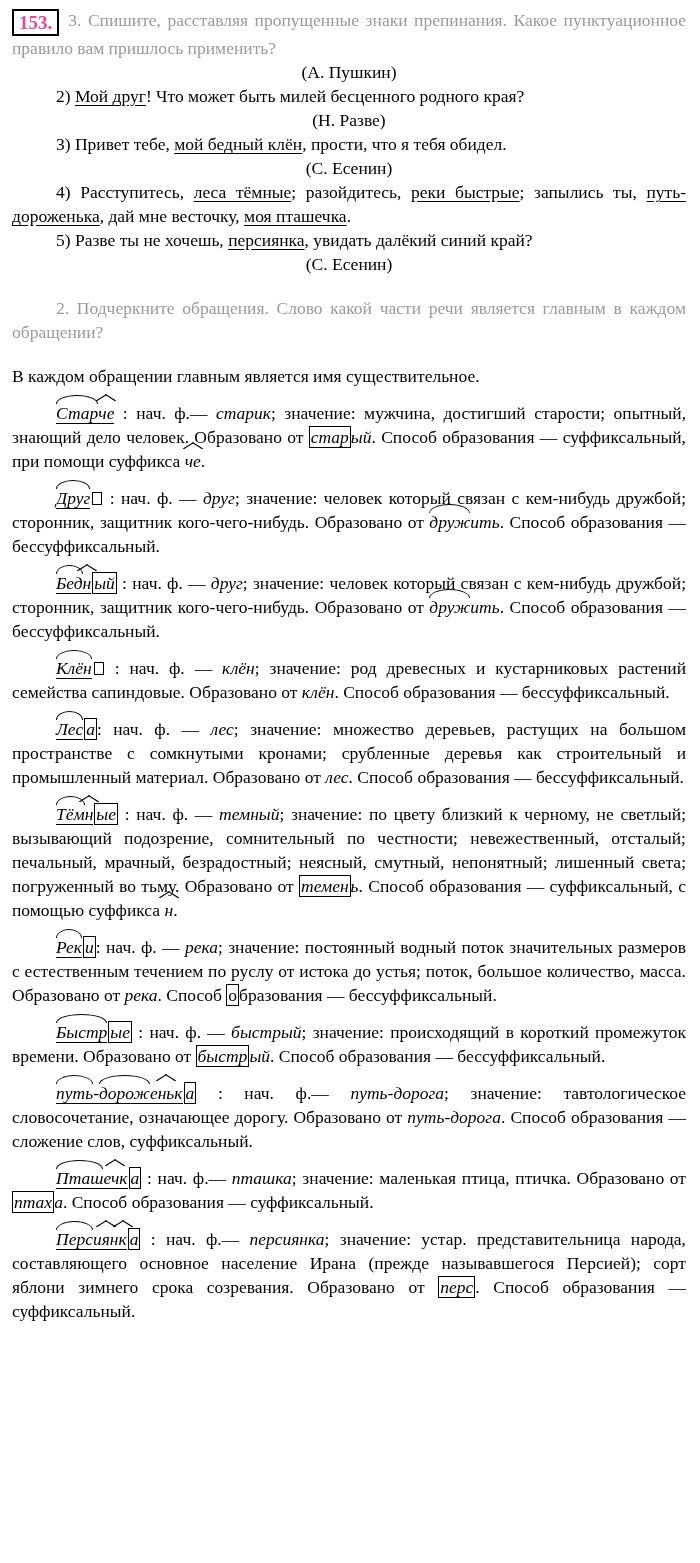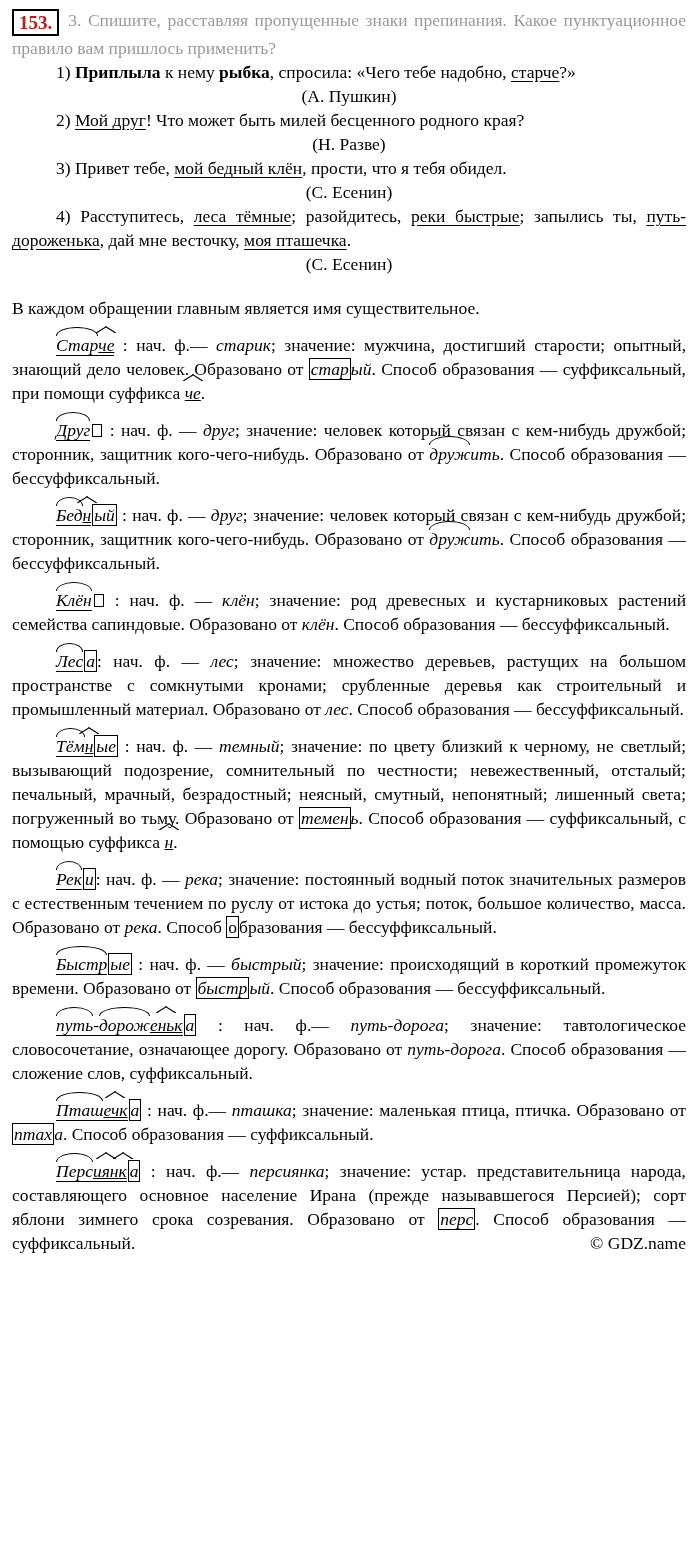--- a/index.html
+++ b/index.html
@@ -17,41 +17,41 @@
   .indent { text-indent: 44px; }
   .gray { color: #9a9a9a; }
   .spaced { margin-top: 20px; }
   .entry { margin-top: 13px; }
   .author { text-align: center; }
   .copyright { text-align: right; margin-top: -24px; }
 
   .exnum {
     display: inline-block;
     border: 2px solid #000;
-    color: #b91c1c;
+    color: #ec4899;
     font-weight: 700;
     font-size: 19px;
     line-height: 21px;
     padding: 1px 5px;
     margin-right: 9px;
     text-indent: 0;
     vertical-align: -3px;
   }
 
   
   .sg-b { font-weight: 700; }
   .sg-u { text-decoration: underline; text-underline-offset: 3px; }
   .sg-i { font-style: italic; }
   .sg-root { position: relative; }
   .sg-root::before {
     content: ""; position: absolute; left: 0; right: 0; top: -8px; height: 8px;
     border: 1.4px solid #000; border-bottom: 0;
     border-radius: 50% 50% 0 0 / 100% 100% 0 0;
   }
-  .sg-suf { position: relative; text-decoration: underline; }
+  .sg-suf { position: relative; }
   .sg-suf::before {
     content: ""; position: absolute; top: -7px; left: 50%;
     width: 8px; height: 8px;
     border-top: 1.4px solid #000; border-left: 1.4px solid #000;
     transform: translateX(-50%) scaleX(1.6) rotate(45deg);
   }
   .sg-end { border: 1.4px solid #000; padding: 0 1px; margin-left: 1px; }
   .sg-box { border: 1.4px solid #000; padding: 0 1px; }
   .sg-stem { border-bottom: 1.4px solid #000; }
   .sg-zero {
@@ -59,45 +59,45 @@
     border: 1.4px solid #000; margin: 0 1px 0 2px; vertical-align: -1px;
   }
 </style>
 </head>
 <body>
 
 <div class="page">
 
   <p class="gray"><span class="exnum">153.</span><span>3. Спишите, расставляя пропущенные знаки препинания. Какое пунктуационное правило вам пришлось применить?</span></p>
 
-  <p class="indent"><span class="sg-n">1) </span><span class="sg-b">Приплыла</span><span class="sg-n"> к нему </span><span class="sg-b">рыбка</span><span class="sg-n">, спросила: «Чего тебе надобно, </span><span class="sg-u">старче</span><span class="sg-n">?»</span></p>
   <p class="author">(А. Пушкин)</p>
 
   <p class="indent"><span class="sg-n">2) </span><span class="sg-u">Мой друг</span><span class="sg-n">! Что может быть милей бесценного родного края?</span></p>
   <p class="author">(Н. Разве)</p>
 
   <p class="indent"><span class="sg-n">3) Привет тебе, </span><span class="sg-u">мой бедный клён</span><span class="sg-n">, прости, что я тебя обидел.</span></p>
   <p class="author">(С. Есенин)</p>
 
   <p class="indent"><span class="sg-n">4) Расступитесь, </span><span class="sg-u">леса тёмные</span><span class="sg-n">; разойдитесь, </span><span class="sg-u">реки быстрые</span><span class="sg-n">; запылись ты, </span><span class="sg-u">путь-дороженька</span><span class="sg-n">, дай мне весточку, </span><span class="sg-u">моя пташечка</span><span class="sg-n">.</span></p>
 
+  <p class="indent"><span class="sg-n">5) Разве ты не хочешь, </span><span class="sg-u">персиянка</span><span class="sg-n">, увидать далёкий синий край?</span></p>
   <p class="author">(С. Есенин)</p>
 
 
+  <p class="indent spaced gray">2. Подчеркните обращения. Слово какой части речи является главным в каждом обращении?</p>
 
   <p class="spaced">В каждом обращении главным является имя существительное.</p>
 
 
   <p class="indent entry spaced"><span class="sg-i sg-root sg-stem">Стар</span><span class="sg-i sg-suf sg-stem">че</span><span class="sg-n"> : нач. ф.— </span><span class="sg-i">старик</span><span class="sg-n">; значение: мужчина, достигший старости; опытный, знающий дело человек. Образовано от </span><span class="sg-i sg-box">стар</span><span class="sg-i">ый</span><span class="sg-n">. Способ образования — суффиксальный, при помощи суффикса </span><span class="sg-i sg-suf">че</span><span class="sg-n">.</span></p>
   <p class="indent entry"><span class="sg-i sg-root sg-stem">Друг</span><span class="sg-zero"></span><span class="sg-n"> : нач. ф. — </span><span class="sg-i">друг</span><span class="sg-n">; значение: человек который связан с кем-нибудь дружбой; сторонник, защитник кого-чего-нибудь. Образовано от </span><span class="sg-i sg-root">друж</span><span class="sg-i">ить</span><span class="sg-n">. Способ образования — бессуффиксальный.</span></p>
   <p class="indent entry"><span class="sg-i sg-root sg-stem">Бед</span><span class="sg-i sg-suf sg-stem">н</span><span class="sg-i sg-end">ый</span><span class="sg-n"> : нач. ф. — </span><span class="sg-i">друг</span><span class="sg-n">; значение: человек который связан с кем-нибудь дружбой; сторонник, защитник кого-чего-нибудь. Образовано от </span><span class="sg-i sg-root">друж</span><span class="sg-i">ить</span><span class="sg-n">. Способ образования — бессуффиксальный.</span></p>
   <p class="indent entry"><span class="sg-i sg-root sg-stem">Клён</span><span class="sg-zero"></span><span class="sg-n"> : нач. ф. — </span><span class="sg-i">клён</span><span class="sg-n">; значение: род древесных и кустарниковых растений семейства сапиндовые. Образовано от </span><span class="sg-i">клён</span><span class="sg-n">. Способ образования — бессуффиксальный.</span></p>
   <p class="indent entry"><span class="sg-i sg-root sg-stem">Лес</span><span class="sg-i sg-end">а</span><span class="sg-n">: нач. ф. — </span><span class="sg-i">лес</span><span class="sg-n">; значение: множество деревьев, растущих на большом пространстве с сомкнутыми кронами; срубленные деревья как строительный и промышленный материал. Образовано от </span><span class="sg-i">лес</span><span class="sg-n">. Способ образования — бессуффиксальный.</span></p>
   <p class="indent entry"><span class="sg-i sg-root sg-stem">Тём</span><span class="sg-i sg-suf sg-stem">н</span><span class="sg-i sg-end">ые</span><span class="sg-n"> : нач. ф. — </span><span class="sg-i">темный</span><span class="sg-n">; значение: по цвету близкий к черному, не светлый; вызывающий подозрение, сомнительный по честности; невежественный, отсталый; печальный, мрачный, безрадостный; неясный, смутный, непонятный; лишенный света; погруженный во тьму. Образовано от </span><span class="sg-i sg-box">темен</span><span class="sg-i">ь</span><span class="sg-n">. Способ образования — суффиксальный, с помощью суффикса </span><span class="sg-i sg-suf">н</span><span class="sg-n">.</span></p>
   <p class="indent entry"><span class="sg-i sg-root sg-stem">Рек</span><span class="sg-i sg-end">и</span><span class="sg-n">: нач. ф. — </span><span class="sg-i">река</span><span class="sg-n">; значение: постоянный водный поток значительных размеров с естественным течением по руслу от истока до устья; поток, большое количество, масса. Образовано от </span><span class="sg-i">река</span><span class="sg-n">. Способ </span><span class="sg-box">о</span><span class="sg-n">бразования — бессуффиксальный.</span></p>
   <p class="indent entry"><span class="sg-i sg-root sg-stem">Быстр</span><span class="sg-i sg-end">ые</span><span class="sg-n"> : нач. ф. — </span><span class="sg-i">быстрый</span><span class="sg-n">; значение: происходящий в короткий промежуток времени. Образовано от </span><span class="sg-i sg-box">быстр</span><span class="sg-i">ый</span><span class="sg-n">. Способ образования — бессуффиксальный.</span></p>
   <p class="indent entry"><span class="sg-i sg-root sg-stem">путь</span><span class="sg-i sg-stem">-</span><span class="sg-i sg-root sg-stem">дорож</span><span class="sg-i sg-suf sg-stem">еньк</span><span class="sg-i sg-end">а</span><span class="sg-n"> : нач. ф.— </span><span class="sg-i">путь-дорога</span><span class="sg-n">; значение: тавтологическое словосочетание, означающее дорогу. Образовано от </span><span class="sg-i">путь-дорога</span><span class="sg-n">. Способ образования — сложение слов, суффиксальный.</span></p>
   <p class="indent entry"><span class="sg-i sg-root sg-stem">Пташ</span><span class="sg-i sg-suf sg-stem">ечк</span><span class="sg-i sg-end">а</span><span class="sg-n"> : нач. ф.— </span><span class="sg-i">пташка</span><span class="sg-n">; значение: маленькая птица, птичка. Образовано от </span><span class="sg-i sg-box">птах</span><span class="sg-i">а</span><span class="sg-n">. Способ образования — суффиксальный.</span></p>
   <p class="indent entry"><span class="sg-i sg-root sg-stem">Перс</span><span class="sg-i sg-suf sg-stem">иян</span><span class="sg-i sg-suf sg-stem">к</span><span class="sg-i sg-end">а</span><span class="sg-n"> : нач. ф.— </span><span class="sg-i">персиянка</span><span class="sg-n">; значение: устар. представительница народа, составляющего основное население Ирана (прежде называвшегося Персией); сорт яблони зимнего срока созревания. Образовано от </span><span class="sg-i sg-box">перс</span><span class="sg-n">. Способ образования — суффиксальный.</span></p>
 
-  <p class="copyright">© GDZ.name</p>
 
 </div>
 
 </body></html>

